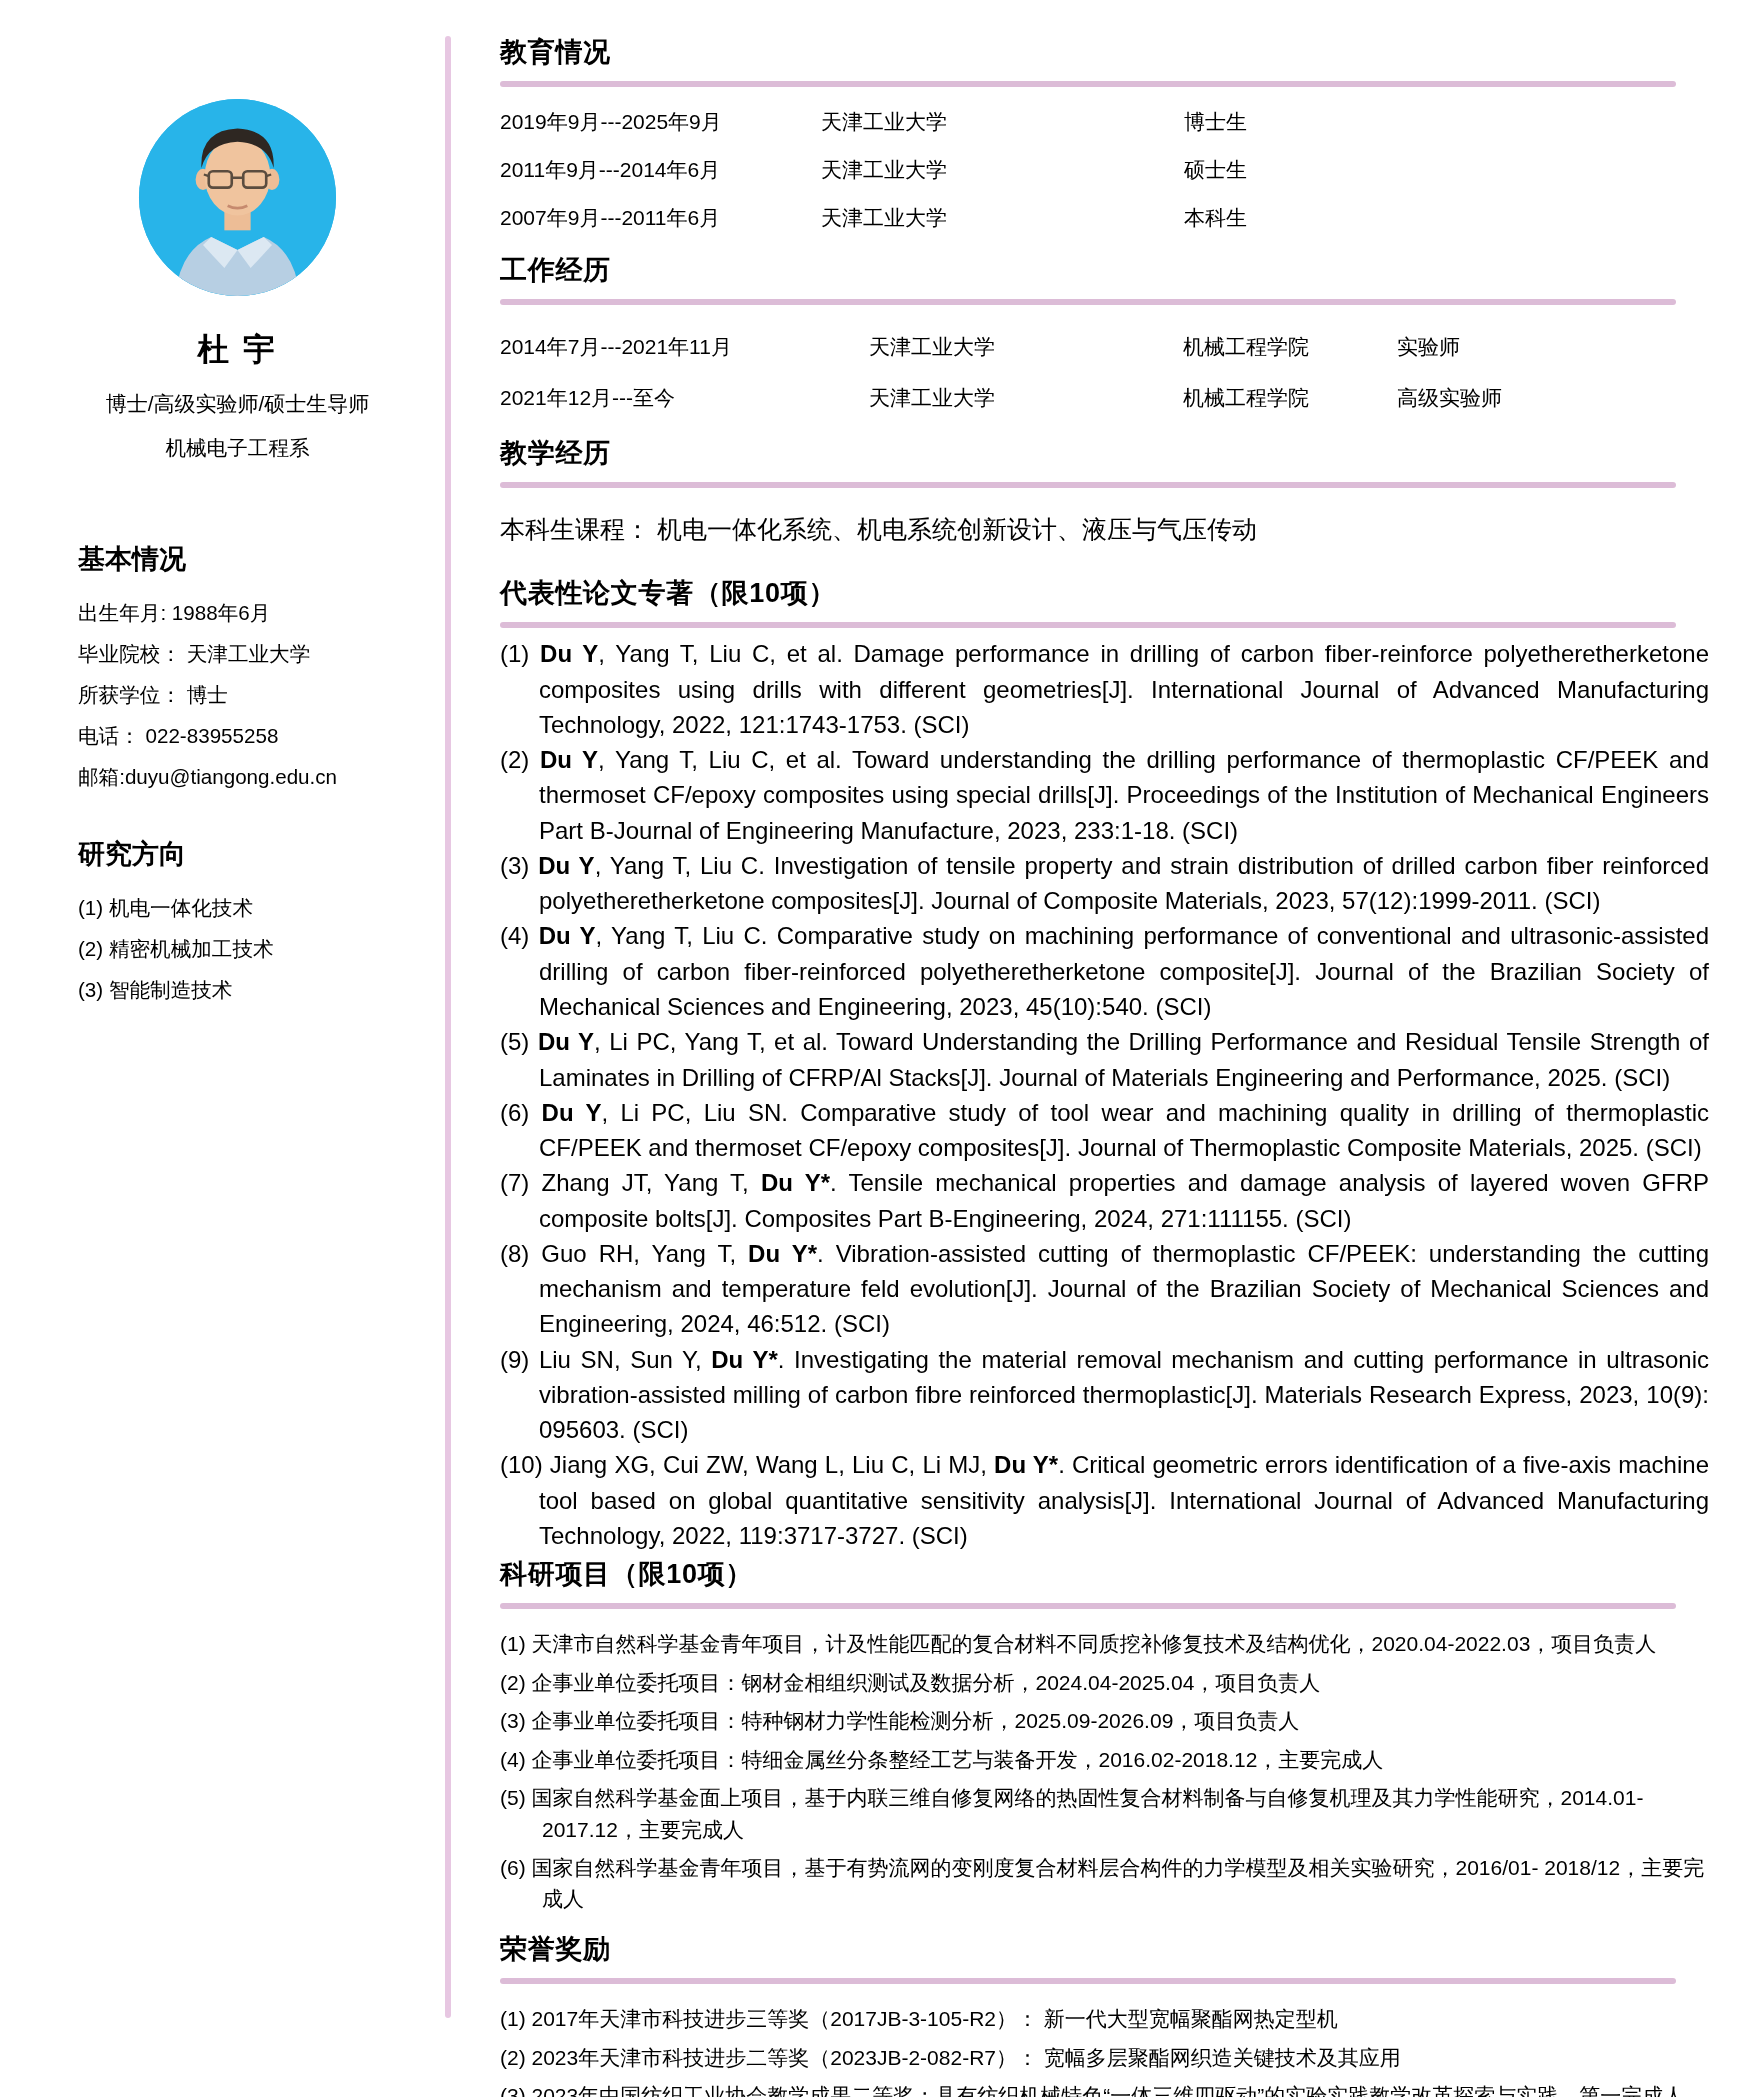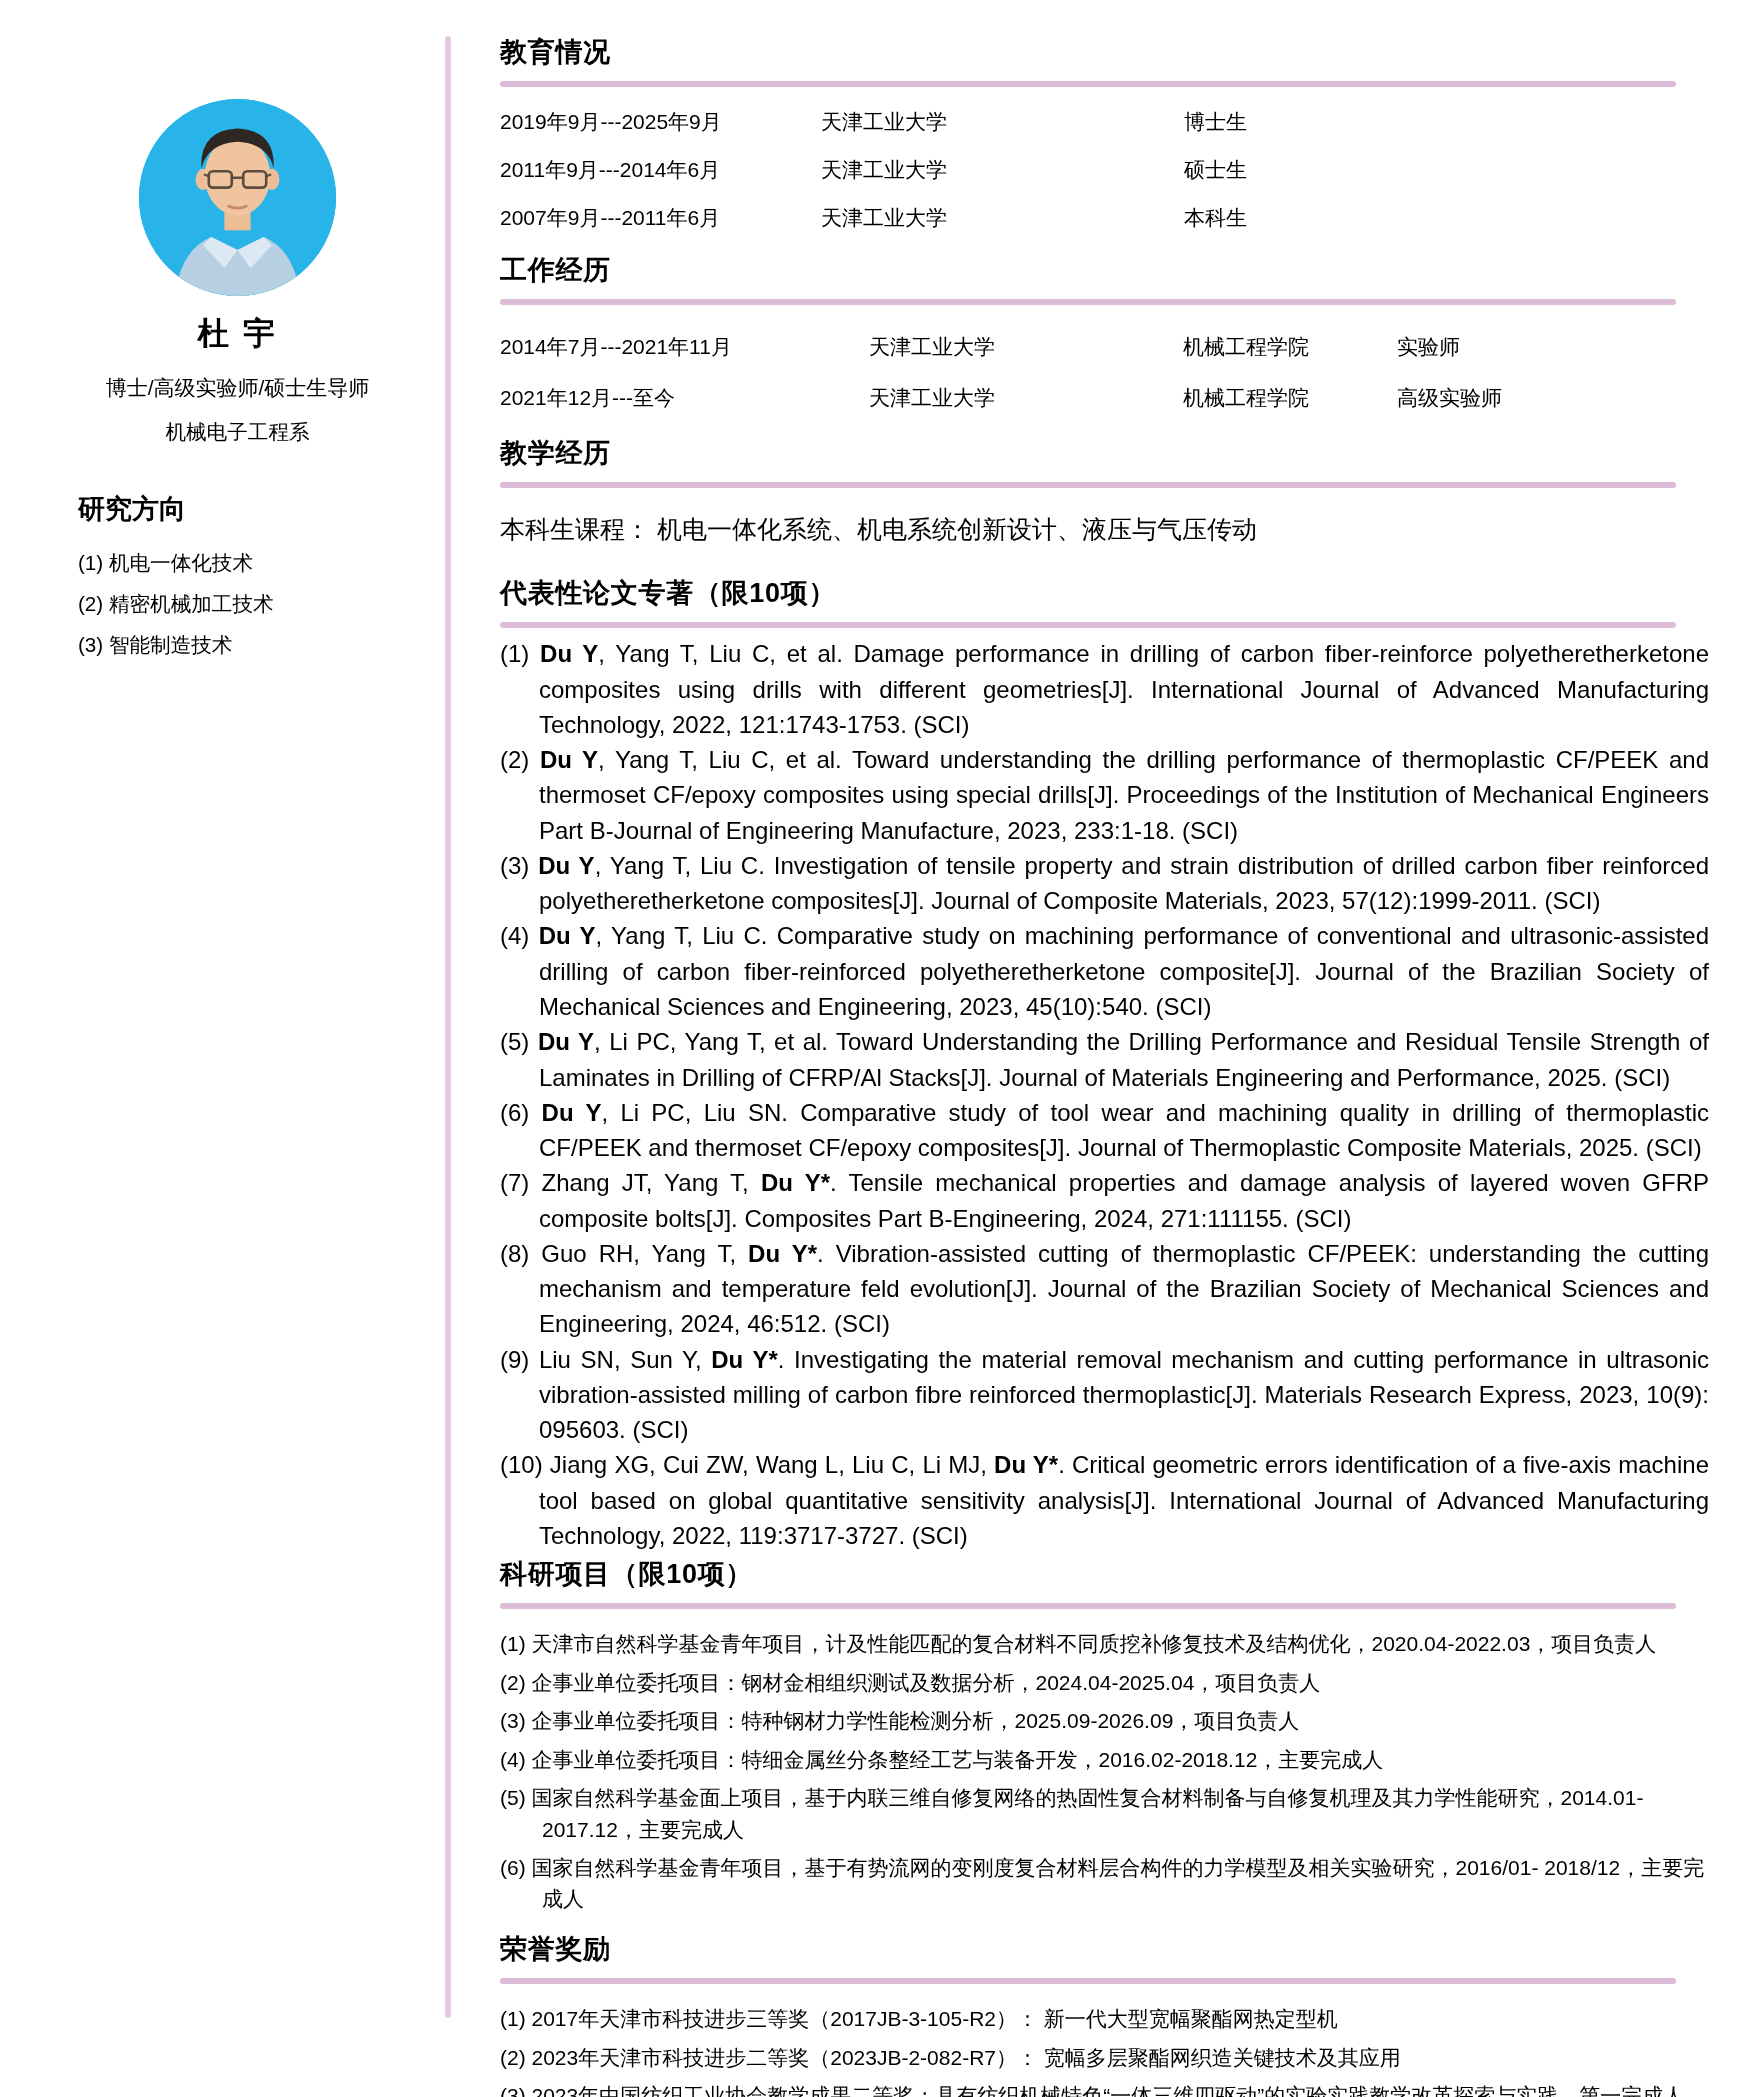--- a/index.html
+++ b/index.html
@@ -9,21 +9,21 @@
 
   
   .vdivider { position:absolute; left:445px; top:36px; width:6.2px; height:1982px;
               background:#e7c7e2; border-radius:4.1px; }
 
   
   .sidebar { position:absolute; left:27px; top:0; width:421px; text-align:center; }
   .avatar { width:197px; height:197px; border-radius:50%; overflow:hidden;
             margin:99px auto 0; background:#28b4e9; }
   .avatar svg { width:100%; height:100%; display:block; }
-  .name { margin-top:17px; font-size:31.5px; font-weight:700; letter-spacing:2.7px; }
+  .name { margin-top:33px; font-size:31.5px; font-weight:700; letter-spacing:2.7px; }
   .person-sub { margin-top:19px; font-size:21px; }
   .person-dept { margin-top:16.4px; font-size:20.6px; }
   .sb-block { text-align:left; padding-left:51px; padding-right:5.5px; }
   .sb-block-1 { margin-top:79px; }
   .sb-block-2 { margin-top:45px; }
   .sb-block h2 { font-size:27px; font-weight:700; }
   .sb-list { margin-top:22px; font-size:20.6px; }
   .sb-list p { margin-bottom:13px; line-height:1.36; }
 
   
@@ -74,20 +74,30 @@
         <line x1="42.5" y1="47" x2="39.5" y2="46" stroke="#5b4c3f" stroke-width="1.4"></line>
         <line x1="77.5" y1="47" x2="80.5" y2="46" stroke="#5b4c3f" stroke-width="1.4"></line>
         <path d="M54 65 Q60 68 66 65" stroke="#c68a6e" stroke-width="1.6" fill="none"></path>
       </svg>
     </div>
 
     <div class="name">杜 宇</div>
     <div class="person-sub">博士/高级实验师/硕士生导师</div>
     <div class="person-dept">机械电子工程系</div>
 
+    <section class="sb-block sb-block-1">
+      <h2>基本情况</h2>
+      <div class="sb-list">
+        <p>出生年月: 1988年6月</p>
+        <p>毕业院校： 天津工业大学</p>
+        <p>所获学位： 博士</p>
+        <p>电话： 022-83955258</p>
+        <p>邮箱:duyu@tiangong.edu.cn</p>
+      </div>
+    </section>
 
     <section class="sb-block sb-block-2">
       <h2>研究方向</h2>
       <div class="sb-list">
         <p>(1) 机电一体化技术</p>
         <p>(2) 精密机械加工技术</p>
         <p>(3) 智能制造技术</p>
       </div>
     </section>
   </aside>

